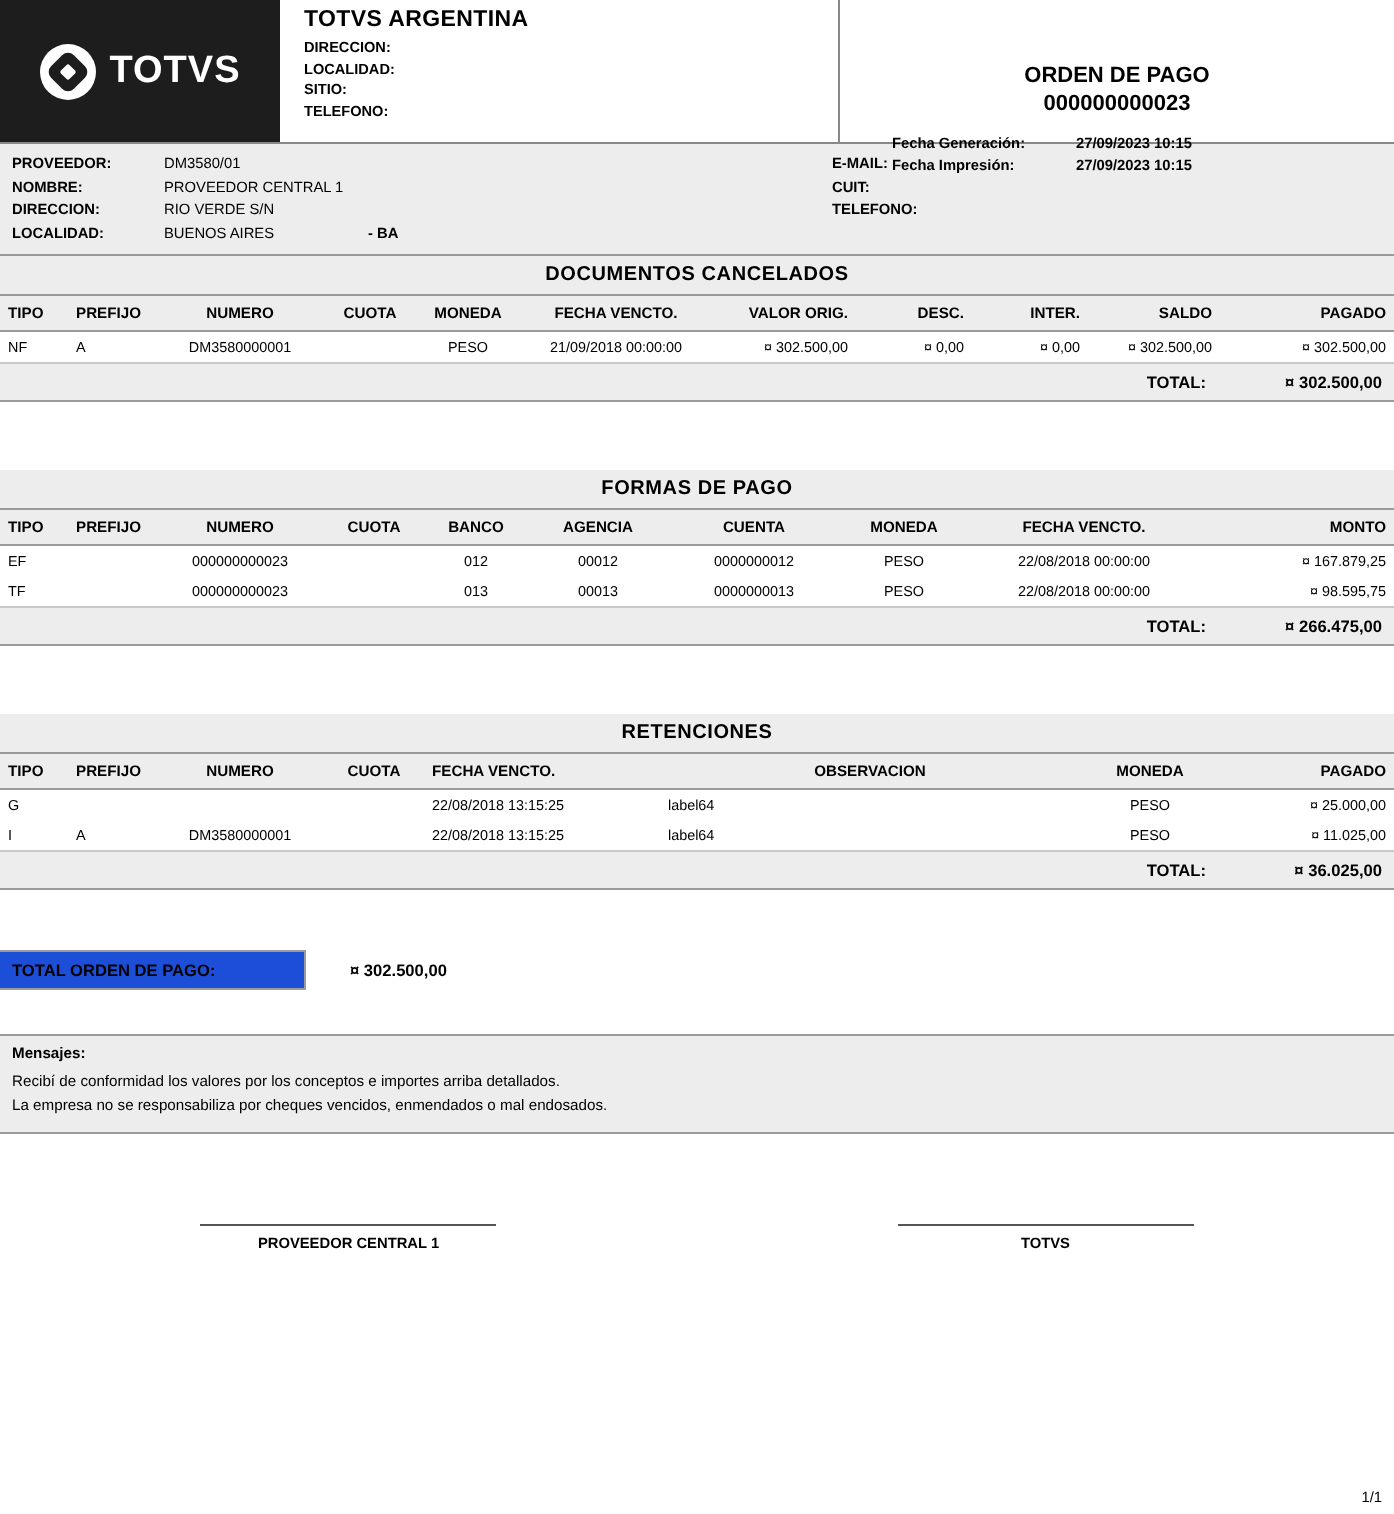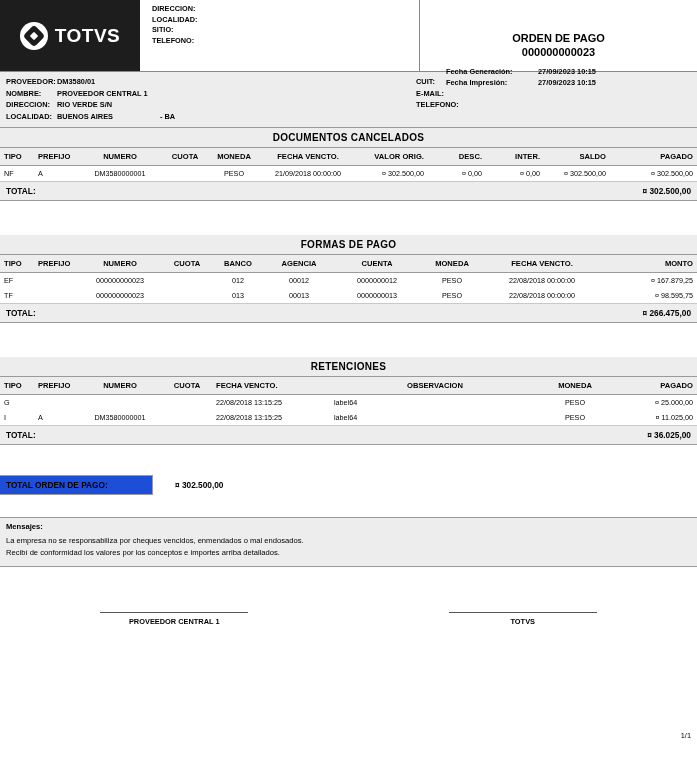--- a/index.html
+++ b/index.html
@@ -54,22 +54,22 @@
   .provider {
     background: #ededed;
     border-bottom: 1px solid #9a9a9a;
     padding: 4px 6px 5px 6px;
     display: flex;
     font-size: 7.4px; font-weight: bold;
   }
   .prov-left { width: 410px; }
   .prov-right { flex: 1; }
   .prov-row { display:flex; line-height: 11.5px; }
-  .prov-row .k { width: 51px; }
-  .prov-row .v { font-weight: bold; }
+  .prov-row .k { width: 76px; }
+  .prov-row .v { font-weight: normal; }
   .prov-row .v2 { margin-left: 47px; }
 
   
   .section { margin-top: 0; }
   .sec-title {
     background: #ededed;
     border-bottom: 1px solid #9a9a9a;
     text-align: center;
     font-size: 10px; font-weight: bold;
     padding: 4px 0 4px 0;
@@ -91,21 +91,21 @@
     margin-left: 13px;
   }
   .ta-l { text-align: left; }
   .ta-c { text-align: center; }
   .ta-r { text-align: right; }
 
   .total-bar {
     background: #ededed;
     border-top: 1px solid #c9c9c9;
     border-bottom: 1px solid #9a9a9a;
-    display: flex; justify-content: space-between; align-items: center;
+    display: flex; justify-content: flex-end; align-items: center;
     font-size: 8.3px; font-weight: bold;
     padding: 4px 6px;
     gap: 18px;
   }
   .total-bar .tval { min-width: 70px; text-align: right; }
 
   .spacer { height: 34px; }
 
   
   .total-order {
@@ -135,36 +135,37 @@
   }
   .messages .mtitle { font-size: 7.6px; font-weight: bold; margin-bottom: 4px; }
   .messages .mline { font-size: 7.6px; line-height: 12px; }
 
   
   .signatures { margin-top: 45px; display: flex; }
   .sign { width: 50%; display: flex; flex-direction: column; align-items: center; }
   .sign .line { width: 148px; border-top: 1px solid #555; }
   .sign .name { font-size: 7.4px; font-weight: bold; margin-top: 4px; }
 
-  .page-no { position: absolute; right: 6px; bottom: 17px; font-size: 7.4px; }
+  .page-no { position: absolute; right: 6px; bottom: 4px; font-size: 7.4px; }
 </style>
 </head>
 <body>
 
 <div class="page">
 
   <div class="header">
     <div class="logo-box">
       <div class="logo-mark">
           <div class="inner"></div>
         </div>
       <div class="logo-text">TOTVS</div>
     </div>
 
     <div class="company-box">
+      <div class="company-name">TOTVS ARGENTINA</div>
       <div class="company-lines">
         <div><span>DIRECCION:</span> <span></span></div>
         <div><span>LOCALIDAD:</span> <span></span></div>
         <div><span>SITIO:</span> <span></span></div>
         <div><span>TELEFONO:</span> <span></span></div>
       </div>
     </div>
 
     <div class="order-box">
       <div class="order-title">ORDEN DE PAGO</div>
@@ -197,25 +198,25 @@
           <span class="v">RIO VERDE S/N</span>
         </div>
       <div class="prov-row">
           <span class="k">LOCALIDAD:</span>
           <span class="v">BUENOS AIRES</span>
           <span class="v2">- BA</span>
         </div>
     </div>
     <div class="prov-right">
       <div class="prov-row">
+          <span class="k">E-MAIL:</span>
+          <span class="v"></span>
+        </div>
+      <div class="prov-row">
           <span class="k">CUIT:</span>
-          <span class="v"></span>
-        </div>
-      <div class="prov-row">
-          <span class="k">E-MAIL:</span>
           <span class="v"></span>
         </div>
       <div class="prov-row">
           <span class="k">TELEFONO:</span>
           <span class="v"></span>
         </div>
     </div>
   </div>
 
   <div class="section">
@@ -356,22 +357,22 @@
     </div>
   </div>
 
   <div class="total-order">
     <div class="lbl">TOTAL ORDEN DE PAGO:</div>
     <div class="val">¤ 302.500,00</div>
   </div>
 
   <div class="messages">
     <div class="mtitle">Mensajes:</div>
+    <div class="mline">Recibí de conformidad los valores por los conceptos e importes arriba detallados.</div>
     <div class="mline">La empresa no se responsabiliza por cheques vencidos, enmendados o mal endosados.</div>
-    <div class="mline">Recibí de conformidad los valores por los conceptos e importes arriba detallados.</div>
   </div>
 
   <div class="signatures">
     <div class="sign">
       <div class="line"></div>
       <div class="name">PROVEEDOR CENTRAL 1</div>
     </div>
     <div class="sign">
       <div class="line"></div>
       <div class="name">TOTVS</div>

